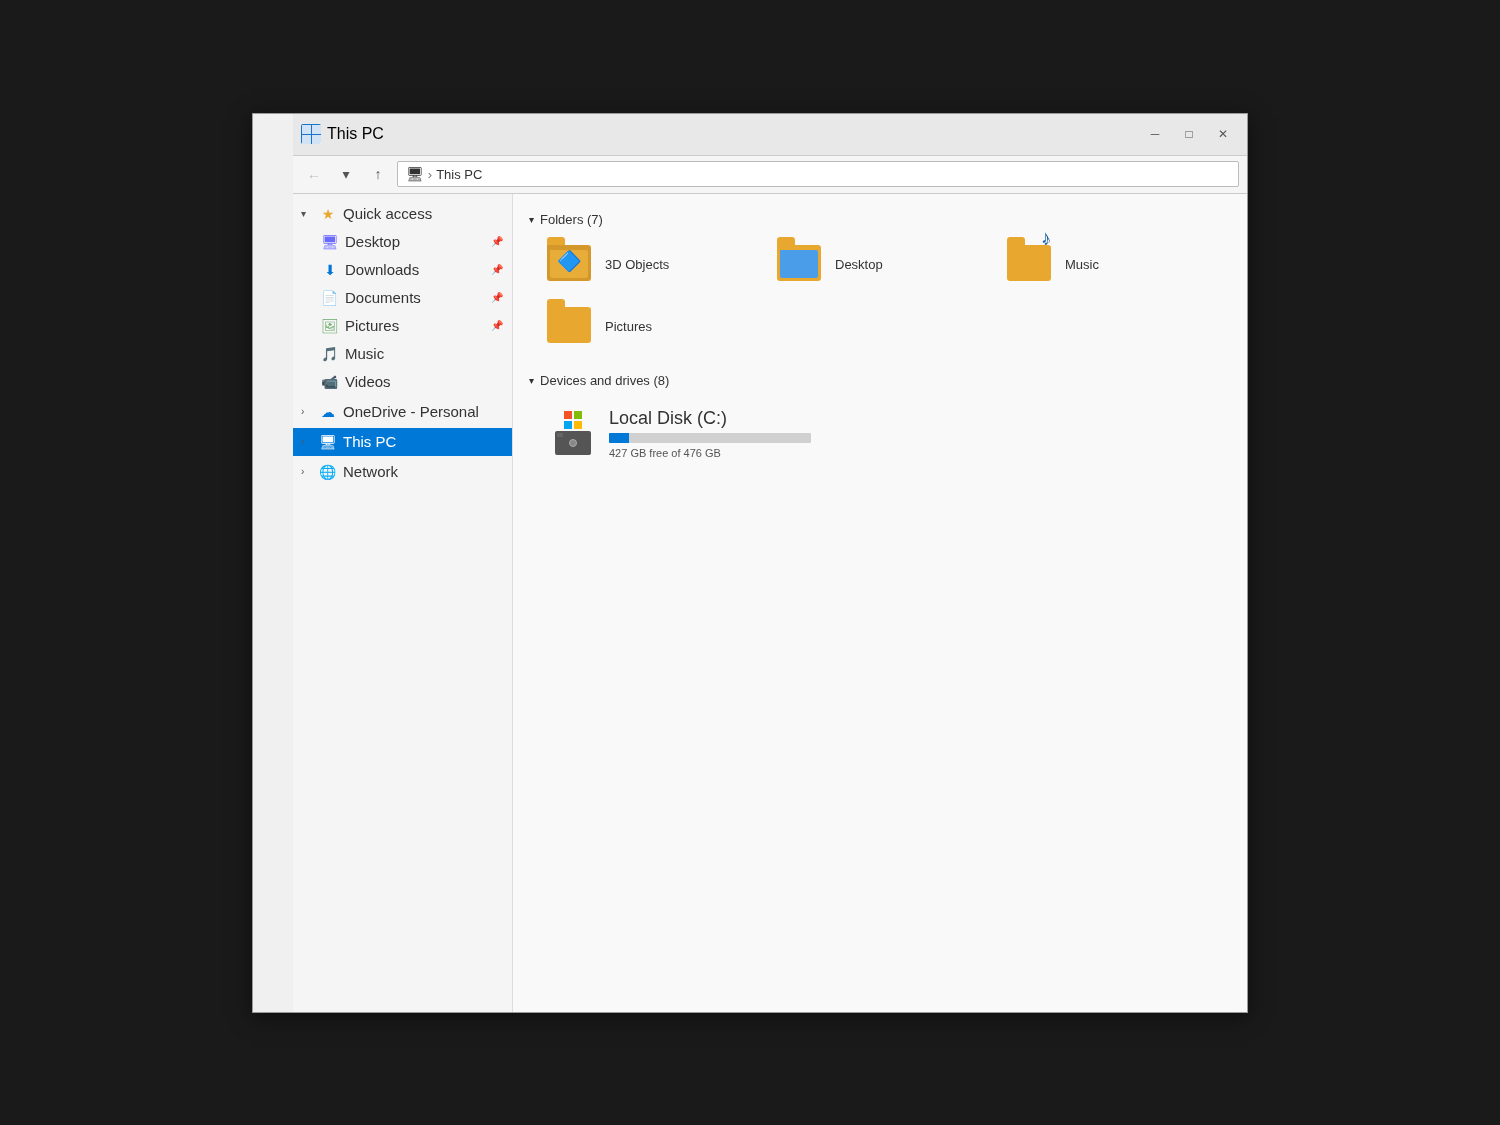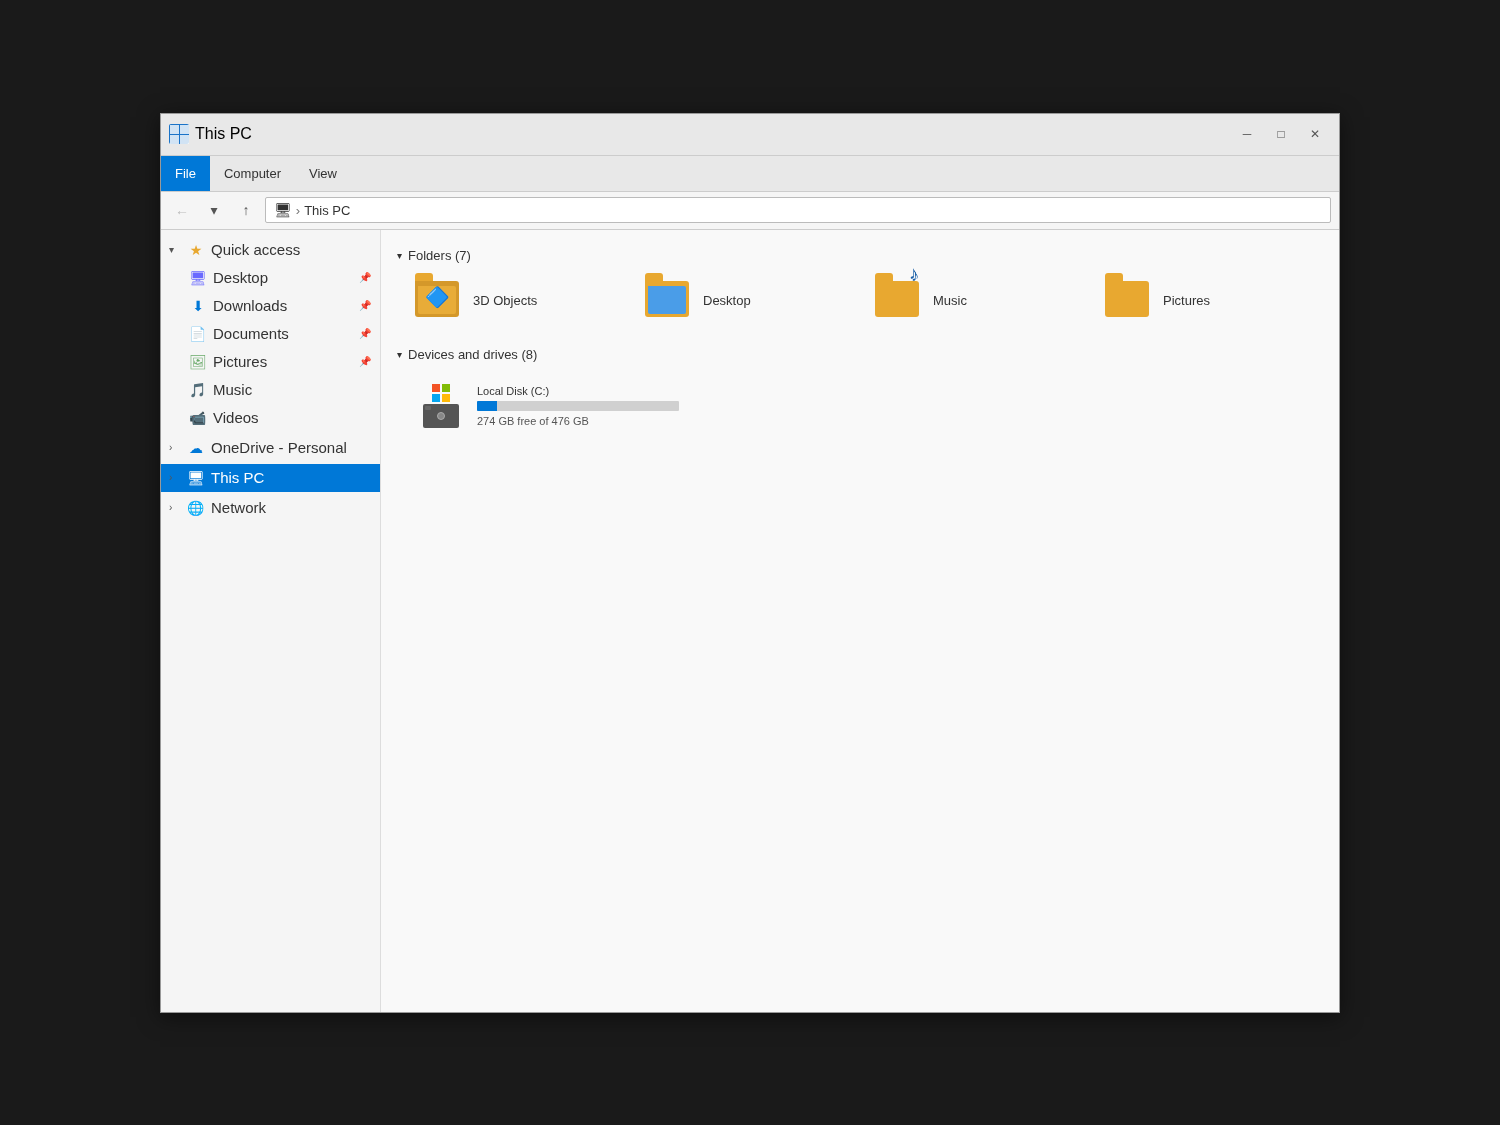--- a/index.html
+++ b/index.html
@@ -8,28 +8,29 @@
       display: flex;
       justify-content: center;
       align-items: center;
       width: 1500px;
       height: 1125px;
       font-family: 'Segoe UI', Arial, sans-serif;
       overflow: hidden;
     }
 
     .window {
-      width: 1180px;
+      width: 996px;
       height: 900px;
       background: #f0f0f0;
       border: 1px solid #999;
       box-shadow: 0 4px 20px rgba(0,0,0,0.5);
       display: flex;
       flex-direction: column;
       position: relative;
+      padding-left: 40px;
     }
 
     
     .title-bar {
       background: #e8e8e8;
       height: 42px;
       display: flex;
       align-items: center;
       padding: 0 8px;
       border-bottom: 1px solid #ccc;
@@ -309,21 +310,21 @@
       width: 52px;
       height: 48px;
       position: relative;
       display: flex;
       align-items: center;
       justify-content: center;
       flex-shrink: 0;
     }
 
     .drive-info { flex: 1; }
-    .drive-name { font-size: 11px; color: #333; font-weight: 500; }
+    .drive-name { font-size: 18px; color: #333; font-weight: 500; }
     .drive-progress {
       height: 10px;
       background: #d0d0d0;
       border-radius: 1px;
       margin: 4px 0;
       overflow: hidden;
     }
     .drive-progress-bar {
       height: 100%;
       background: #0078d7;
@@ -367,31 +368,20 @@
       </svg>
     </span>
     <span>This PC</span>
     <div class="title-bar-controls">
       <button class="title-bar-btn">─</button>
       <button class="title-bar-btn">□</button>
       <button class="title-bar-btn close">✕</button>
     </div>
   </div>
 
-  <div class="menu-bar">
-    <div class="menu-item active">
-      <span>File</span>
-    </div>
-    <div class="menu-item">
-      <span>Computer</span>
-    </div>
-    <div class="menu-item">
-      <span>View</span>
-    </div>
-  </div>
 
   <div class="address-bar">
     <button class="nav-btn disabled">←</button>
     <button class="nav-btn">▾</button>
     <button class="nav-btn">↑</button>
     <div class="address-path">
       <span style="font-size:14px;">🖥</span>
       <span class="address-separator">›</span>
       <span>This PC</span>
     </div>
@@ -540,20 +530,20 @@
                 <div style="width:8px;height:8px;border-radius:50%;background:#888;border:1px solid #aaa;"></div>
                 <div style="position:absolute;top:2px;left:2px;width:6px;height:4px;background:#666;border-radius:1px;"></div>
               </div>
             </div>
           </div>
           <div class="drive-info">
             <div class="drive-name">Local Disk (C:)</div>
             <div class="drive-progress">
               <div class="drive-progress-bar" style="width:10%;"></div>
             </div>
-            <div class="drive-space">274 GB free of 476 GB</div>
+            <div class="drive-space">427 GB free of 476 GB</div>
           </div>
         </div>
       </div>
 
     </div>
   </div>
 </div>
 
 </body></html>

